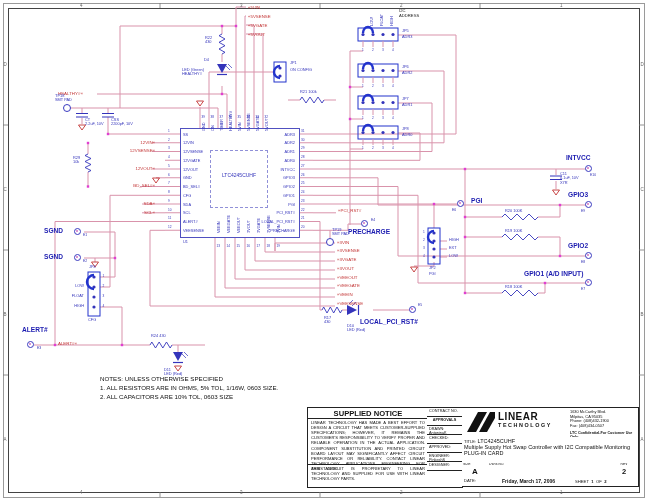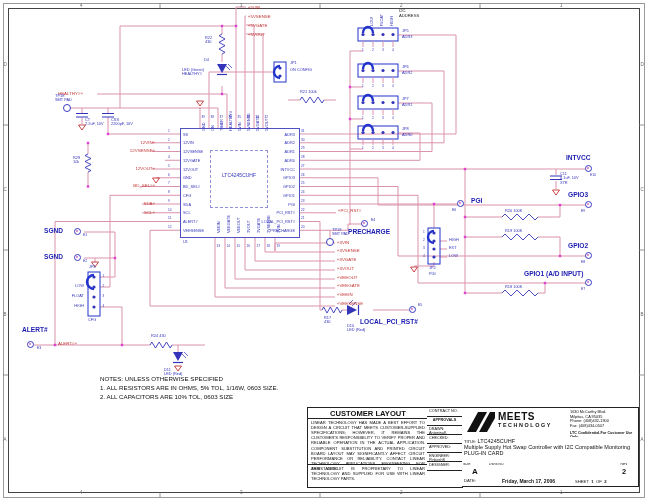--- a/index.html
+++ b/index.html
@@ -580,21 +580,21 @@
       <div class="abs zone" style="left: 640.5px; top: 187px;">C</div>
       <div class="abs zone" style="left: 3.5px; top: 312px;">B</div>
       <div class="abs zone" style="left: 640.5px; top: 312px;">B</div>
       <div class="abs zone" style="left: 3.5px; top: 437px;">A</div>
       <div class="abs zone" style="left: 640.5px; top: 437px;">A</div>
     </div>
 
   <div>
 
     <div class="tb-cell" style="left:307px;top:407px;width:120px;height:79px;border-left:1px solid #222;border-top:1px solid #222;">
-      <div style="font-size:7.6px;font-weight:bold;text-align:center;padding-top:1px;border-bottom:0;">CUSTOMER LAYOUT</div>
+      <div style="font-size:7.6px;font-weight:bold;text-align:center;padding-top:1px;border-bottom:0;">SUPPLIED NOTICE</div>
       <div class="notice-body" style="border-top:1px solid #222;height:43px;">LINEAR TECHNOLOGY HAS MADE A BEST EFFORT TO DESIGN A CIRCUIT THAT MEETS CUSTOMER-SUPPLIED SPECIFICATIONS; HOWEVER, IT REMAINS THE CUSTOMER'S RESPONSIBILITY TO VERIFY PROPER AND RELIABLE OPERATION IN THE ACTUAL APPLICATION.  COMPONENT SUBSTITUTION AND PRINTED CIRCUIT BOARD LAYOUT MAY SIGNIFICANTLY AFFECT CIRCUIT PERFORMANCE OR RELIABILITY.  CONTACT LINEAR TECHNOLOGY APPLICATIONS ENGINEERING FOR ASSISTANCE.</div>
       <div class="notice-body" style="border-top:1px solid #222;height:14px;">THIS CIRCUIT IS PROPRIETARY TO LINEAR TECHNOLOGY AND SUPPLIED FOR USE WITH LINEAR TECHNOLOGY PARTS.</div>
     </div>
 
     <div class="tb-cell" style="left:427px;top:407px;width:35px;height:79px;border-top:1px solid #222;">
       <div class="approw">CONTRACT NO.</div>
       <div class="approw bold" style="text-align:center;">APPROVALS</div>
       <div id="approval-rows">
           <div class="approw">DRAWN: AntoninaK</div>
           <div class="approw">CHECKED: </div>
@@ -602,21 +602,21 @@
           <div class="approw">ENGINEER: PinkeshS</div>
           <div class="approw">DESIGNER: </div>
         </div>
     </div>
 
     <div class="tb-cell" style="left:462px;top:407px;width:176px;height:30px;border-top:1px solid #222;">
       <svg width="30" height="22" style="position:absolute;left:4px;top:3px;">
         <polygon points="1,21 12,1 21,1 10,21" fill="#111"></polygon>
         <polygon points="13,21 24,1 29,1 29,7 21,21" fill="#111"></polygon>
       </svg>
-      <div style="position:absolute;left:36px;top:3px;font-size:10px;font-weight:bold;letter-spacing:0.5px;">MEETS</div>
+      <div style="position:absolute;left:36px;top:3px;font-size:10px;font-weight:bold;letter-spacing:0.5px;">LINEAR</div>
       <div style="position:absolute;left:36px;top:14px;font-size:5.4px;font-weight:bold;letter-spacing:1.6px;">TECHNOLOGY</div>
       <div id="company-address" style="position:absolute;left:108px;top:2px;font-size:3.9px;line-height:1.2;">
           <div>1630 McCarthy Blvd.</div>
           <div>Milpitas, CA 95035</div>
           <div>Phone: (408)432-1900</div>
           <div>Fax: (408)434-0507</div>
         </div>
       <div style="position:absolute;left:108px;top:23px;font-size:3.7px;font-weight:bold;">LTC Confidential-For Customer Use Only</div>
     </div>
 

